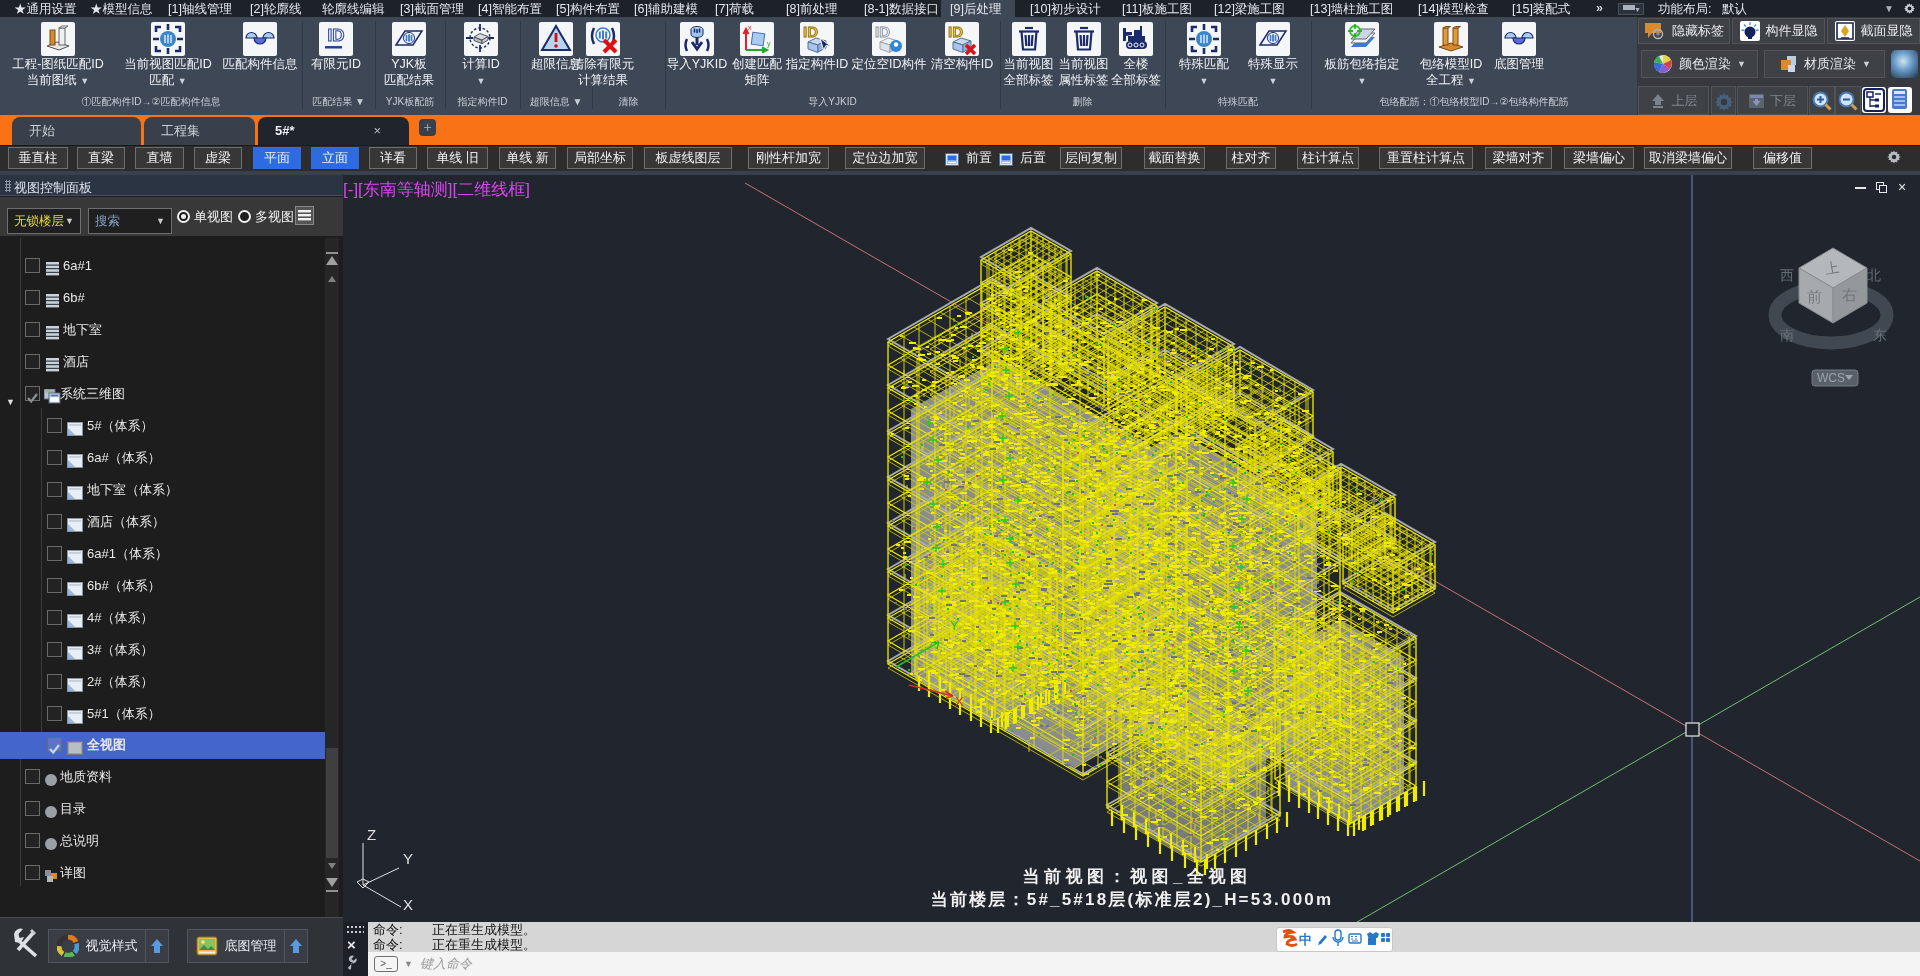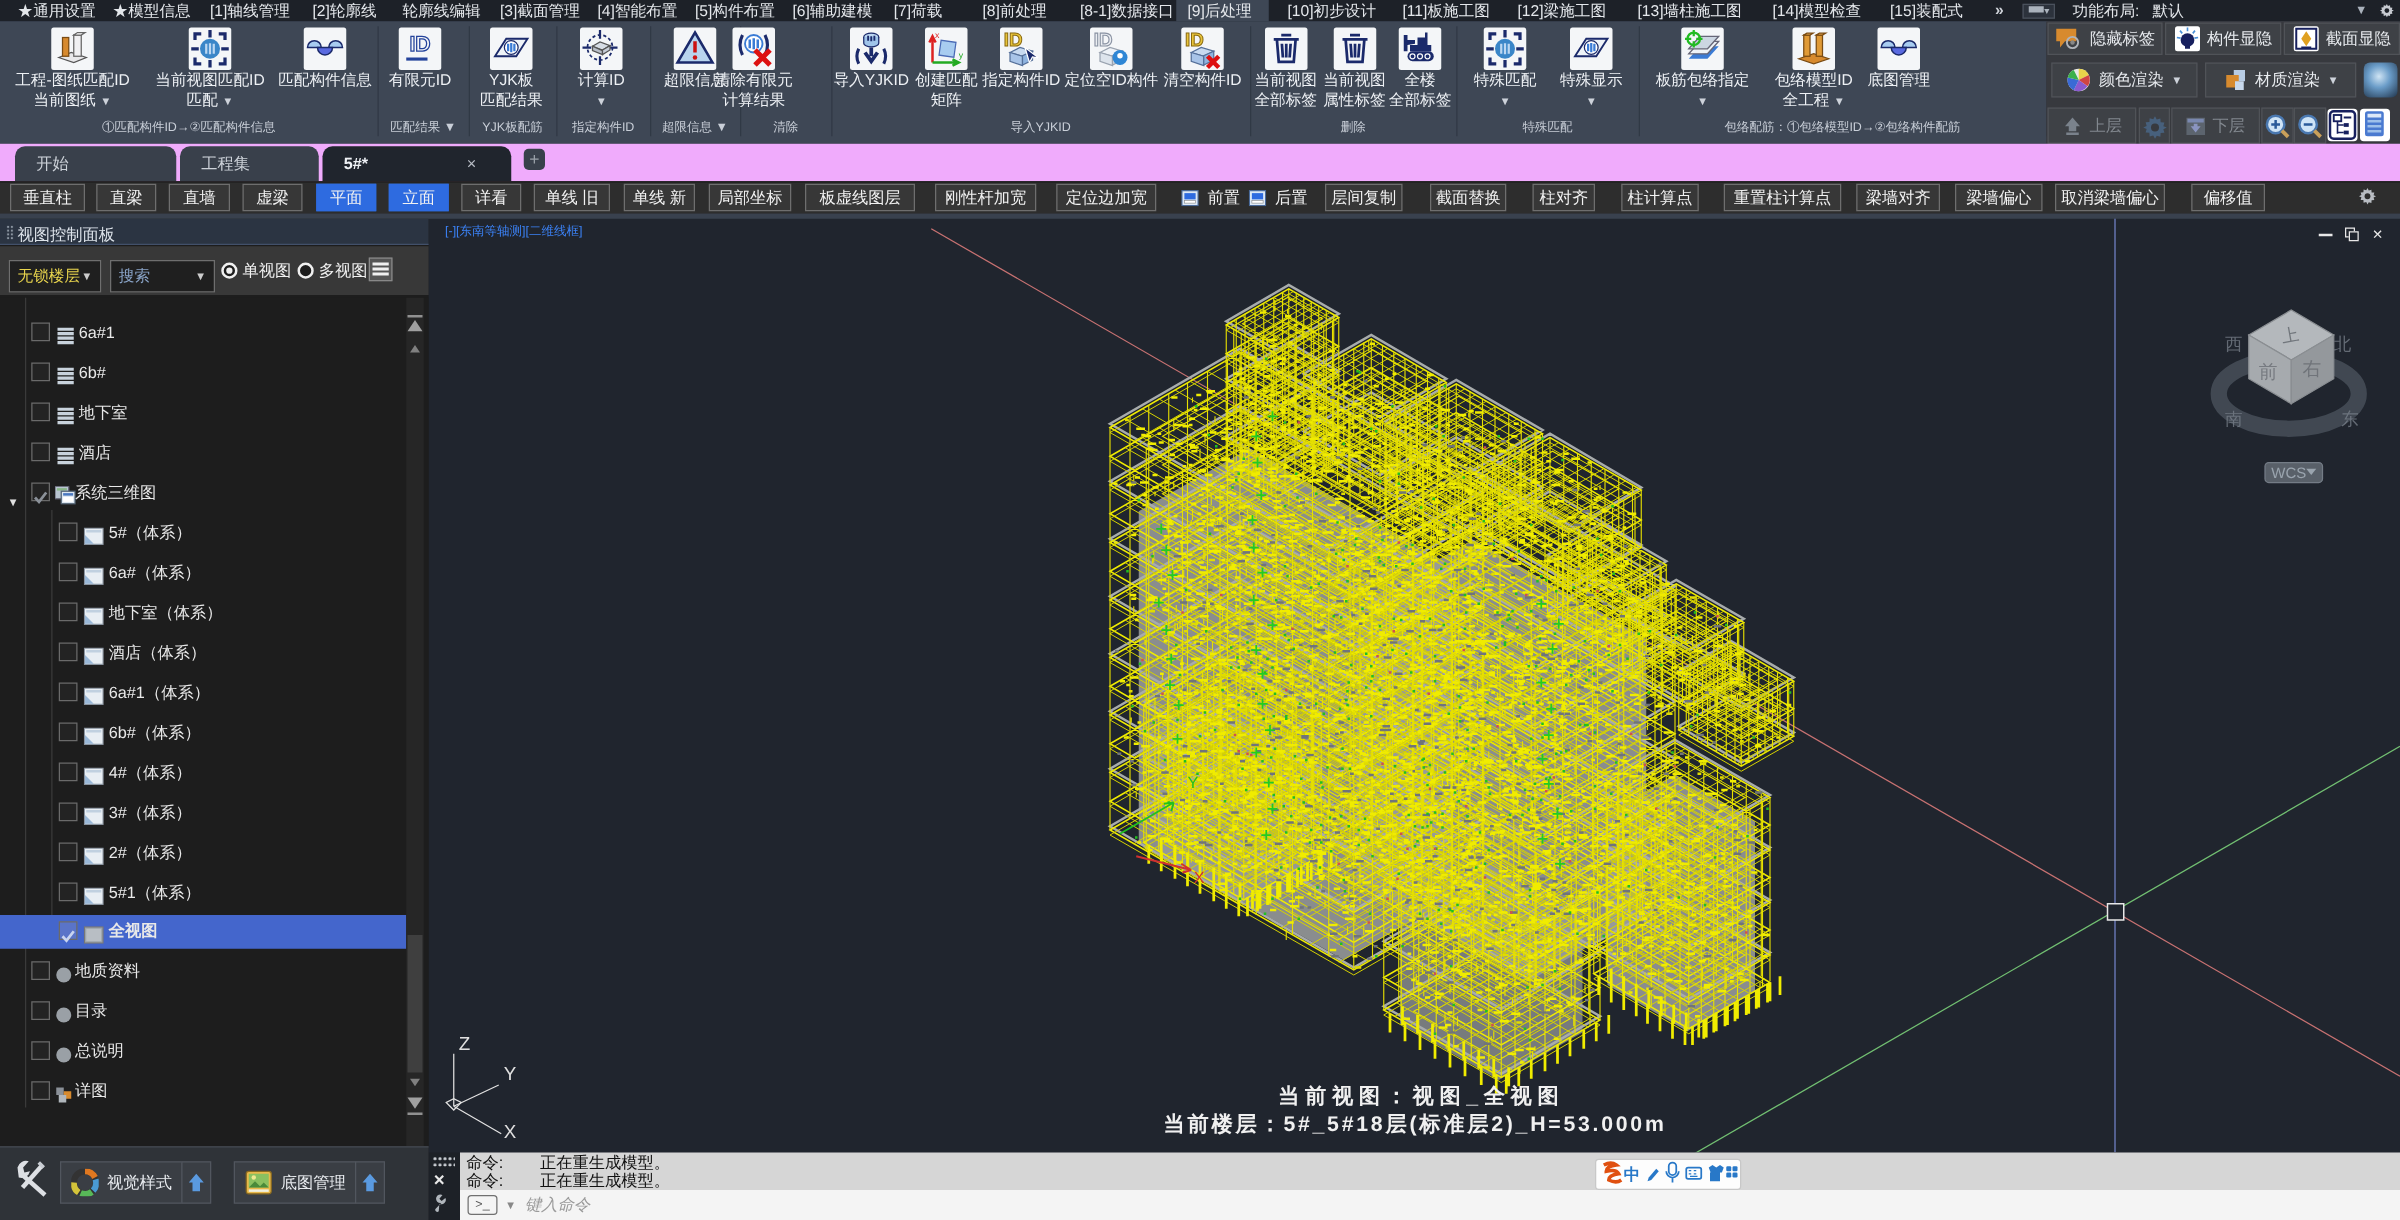--- a/index.html
+++ b/index.html
@@ -9,21 +9,21 @@
 .ribbon{position:absolute;left:0;top:17px;width:1920px;height:98px;background:#3e4755}
 .rb{position:absolute;top:5px;text-align:center;color:#eef1f5;font-size:12.5px;line-height:15px;white-space:nowrap}
 .ric{width:34px;height:34px;margin:0 auto 1px;background:#f4f6f8;border-radius:2px;position:relative}
 .ric svg{position:absolute;left:0;top:0}
 .rl{height:16px}
 .glabel{position:absolute;top:78px;height:17px;color:#c9cfd8;font-size:10px;text-align:center;white-space:nowrap}
 .gsep{position:absolute;top:4px;height:88px;width:1px;background:#303945}
 .rpanel{position:absolute;left:1637px;top:0;width:283px;height:98px;background:#37393e}
 .rcell{position:absolute;background:#3e4146;border:1px solid #505358;color:#e8ebef;font-size:13px;display:flex;align-items:center;justify-content:center;gap:6px;white-space:nowrap}
 .gray{color:#82888f}
-.tabrow{position:absolute;left:0;top:115px;width:1920px;height:36px;background:#f0abfc}
+.tabrow{position:absolute;left:0;top:115px;width:1920px;height:36px;background:#f97316}
 .dtab{position:absolute;top:2px;height:28px;border-radius:8px 8px 0 0;background:#39404b;color:#ccd1d8;font-size:13px;text-align:left;padding-left:17px;line-height:28px}
 .btnrow{position:absolute;left:0;top:145px;width:1920px;height:27px;background:#2d2d2d;border-top:1px solid #1a1a1a}
 .tbtn{position:absolute;top:2px;height:22px;line-height:20px;background:#373737;border:1px solid #6e6e6e;color:#f2f2f2;font-size:13px;text-align:center}
 .tbtn.on{background:#2e6be0;border-color:#2e6be0}
 .lpanel{position:absolute;left:0;top:172px;width:343px;height:804px;background:#1d1d1d}
 .lhead{position:absolute;left:0;top:3px;width:343px;height:21px;line-height:21px;background:#2b3442;color:#dde3ea;font-size:13px;line-height:26px;border-bottom:1px solid #42506a}
 .lctrl{position:absolute;left:0;top:25px;width:343px;height:39px;background:#383838}
 .seld{position:absolute;background:#1f1f1f;border:1px solid #6e6e6e;font-size:12.5px;line-height:24px}
 .trow{position:absolute;left:0;width:325px;height:26px;color:#e8e8e8;font-size:13px;line-height:26px;white-space:nowrap}
 .cb{position:absolute;top:5px;width:15px;height:15px;background:#232323;border:1px solid #6a6a6a}
@@ -824,21 +824,21 @@
         <text x="1482" y="101" fill="#71767c" font-size="14" font-family="Liberation Sans" transform="rotate(-10 1488 96)">上</text>
         <text x="1464" y="130" fill="#777b81" font-size="15" font-family="Liberation Sans">前</text>
         <text x="1499" y="128" fill="#70747a" font-size="15" font-family="Liberation Sans">右</text>
         <rect x="1469" y="198" width="46" height="16" rx="3" fill="#596069" stroke="#747c86"></rect>
         <text x="1474" y="210" fill="#9aa4ae" font-size="12" font-family="Liberation Sans">WCS</text>
         <path d="M1502,203 l8,0 -4,5 Z" fill="#9aa4ae"></path>
       </g>
       <text x="794" y="710" fill="#f0f0f0" font-size="17" font-weight="bold" text-anchor="middle" font-family="Liberation Sans" letter-spacing="4.5">当前视图：视图_全视图</text>
       <text x="789" y="733" fill="#f0f0f0" font-size="17" font-weight="bold" text-anchor="middle" font-family="Liberation Sans" letter-spacing="2.2">当前楼层：5#_5#18层(标准层2)_H=53.000m</text>
     </svg>
-    <div style="position:absolute;left:13px;top:6px;color:#3b82f6;font-size:10px">[-][东南等轴测][二维线框]</div>
+    <div style="position:absolute;left:0;top:6px;color:#d946ef;font-size:17px">[-][东南等轴测][二维线框]</div>
     <div style="position:absolute;left:1512px;top:15px;width:11px;height:2px;background:#e8e8e8"></div>
     <div style="position:absolute;left:1533px;top:10px;width:8px;height:8px;border:1.5px solid #e8e8e8"></div>
     <div style="position:absolute;left:1536px;top:13px;width:8px;height:8px;border:1.5px solid #e8e8e8;background:#20252e"></div>
     <div style="position:absolute;left:1555px;top:7px;color:#e8e8e8;font-size:14px">×</div>
   </div>
 <div style="position:absolute;left:0;top:171px;width:1920px;height:4px;background:#39414e"></div>
 <div class="cmdl">
     <div style="position:absolute;left:3px;top:3px;width:18px;height:10px;background-image:radial-gradient(circle at 2px 2px, #c8ccd2 1.1px, transparent 1.3px);background-size:4px 5px"></div>
     <div style="position:absolute;left:4px;top:14px;color:#e8e8e8;font-size:15px;font-weight:bold">×</div>
     <div style="position:absolute;left:4px;top:33px"><svg width="16" height="16" viewBox="0 0 16 16">

